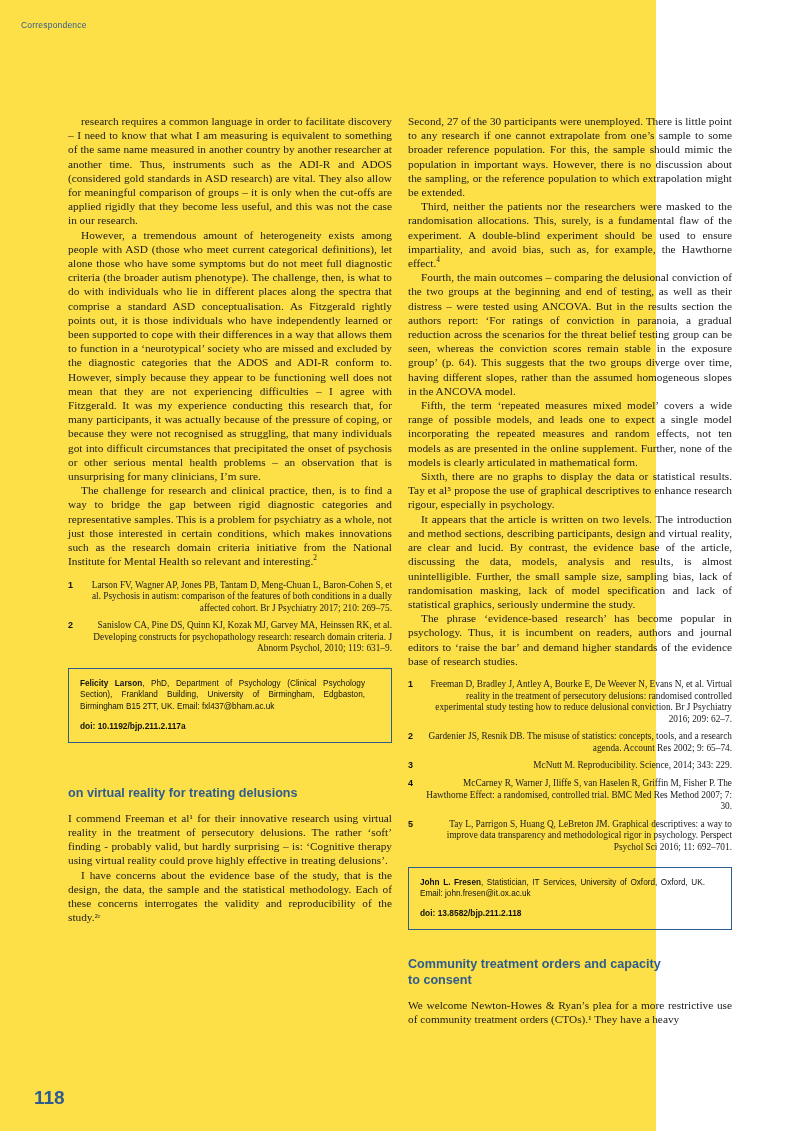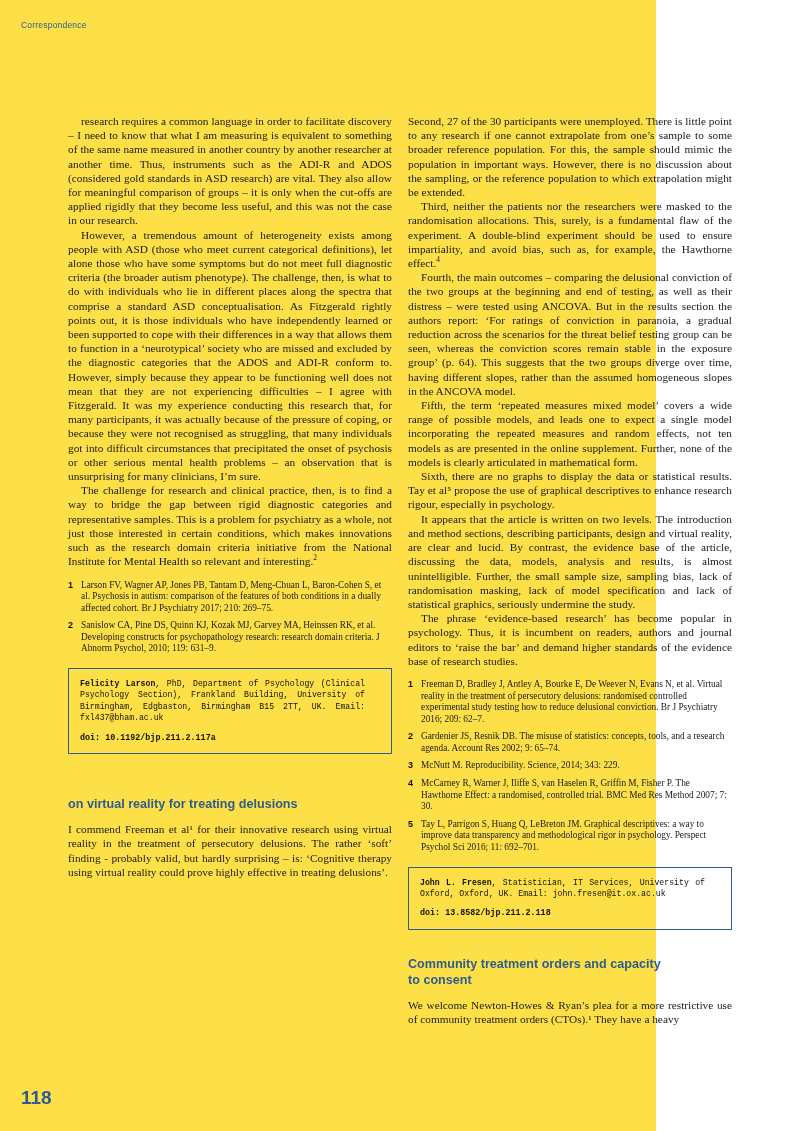--- a/index.html
+++ b/index.html
@@ -26,21 +26,21 @@
     position: absolute;
     left: 21px;
     top: 20px;
     font-family: "Liberation Sans", sans-serif;
     font-size: 8.5px;
     color: #2f5c8f;
     letter-spacing: .2px;
   }
   .page-number {
     position: absolute;
-    left: 21px;
+    left: 34px;
     bottom: 22px;
     font-family: "Liberation Sans", sans-serif;
     font-size: 19px;
     font-weight: bold;
     color: #2f5c8f;
   }
   .col {
     position: absolute;
     top: 114px;
     width: 324px;
@@ -78,29 +78,29 @@
   .refnum {
     width: 13px;
     flex: 0 0 13px;
     font-family: "Liberation Sans", sans-serif;
     font-weight: bold;
     font-size: 9px;
     color: #111;
   }
   .reftext {
     flex: 1;
-    text-align: left;
+    text-align: right;
   }
 
   
   .authorbox {
     margin-top: 13px;
     border: 1px solid #2f5c8f;
     padding: 9px 26px 9px 11px;
-    font-family: Liberation Mono, monospace;
+    font-family: Liberation Sans, sans-serif;
     font-size: 8.2px;
     line-height: 11.4px;
     color: #111;
   }
   .authorbox .aname { font-weight: bold; }
   .authorbox .doi {
     margin-top: 9px;
     font-weight: bold;
     font-size: 8.4px;
   }
@@ -148,20 +148,21 @@
     </div>
 
     <div class="blockgap-lg"></div>
 
     <h2 class="arttitle">
       <br>
       <span>on virtual reality for treating delusions</span>
     </h2>
 
     <p class="body noindent">I commend Freeman et al¹ for their innovative research using virtual reality in the treatment of persecutory delusions. The rather ‘soft’ finding - probably valid, but hardly surprising – is: ‘Cognitive therapy using virtual reality could prove highly effective in treating delusions’.</p>
+    <p class="body">I have concerns about the evidence base of the study, that is the design, the data, the sample and the statistical methodology. Each of these concerns interrogates the validity and reproducibility of the study.²ʳ</p>
   </div>
 
   <div class="col col-right">
 
     <p class="body noindent">Second, 27 of the 30 participants were unemployed. There is little point to any research if one cannot extrapolate from one’s sample to some broader reference population. For this, the sample should mimic the population in important ways. However, there is no discussion about the sampling, or the reference population to which extrapolation might be extended.</p>
     <p class="body"><span>Third, neither the patients nor the researchers were masked to the randomisation allocations. This, surely, is a fundamental flaw of the experiment. A double-blind experiment should be used to ensure impartiality, and avoid bias, such as, for example, the Hawthorne effect.</span><sup>4</sup></p>
     <p class="body">Fourth, the main outcomes – comparing the delusional conviction of the two groups at the beginning and end of testing, as well as their distress – were tested using ANCOVA. But in the results section the authors report: ‘For ratings of conviction in paranoia, a gradual reduction across the scenarios for the threat belief testing group can be seen, whereas the conviction scores remain stable in the exposure group’ (p. 64). This suggests that the two groups diverge over time, having different slopes, rather than the assumed homogeneous slopes in the ANCOVA model.</p>
     <p class="body">Fifth, the term ‘repeated measures mixed model’ covers a wide range of possible models, and leads one to expect a single model incorporating the repeated measures and random effects, not ten models as are presented in the online supplement. Further, none of the models is clearly articulated in mathematical form.</p>
     <p class="body">Sixth, there are no graphs to display the data or statistical results. Tay et al⁵ propose the use of graphical descriptives to enhance research rigour, especially in psychology.</p>
     <p class="body">It appears that the article is written on two levels. The introduction and method sections, describing participants, design and virtual reality, are clear and lucid. By contrast, the evidence base of the article, discussing the data, models, analysis and results, is almost unintelligible. Further, the small sample size, sampling bias, lack of randomisation masking, lack of model specification and lack of statistical graphics, seriously undermine the study.</p>

